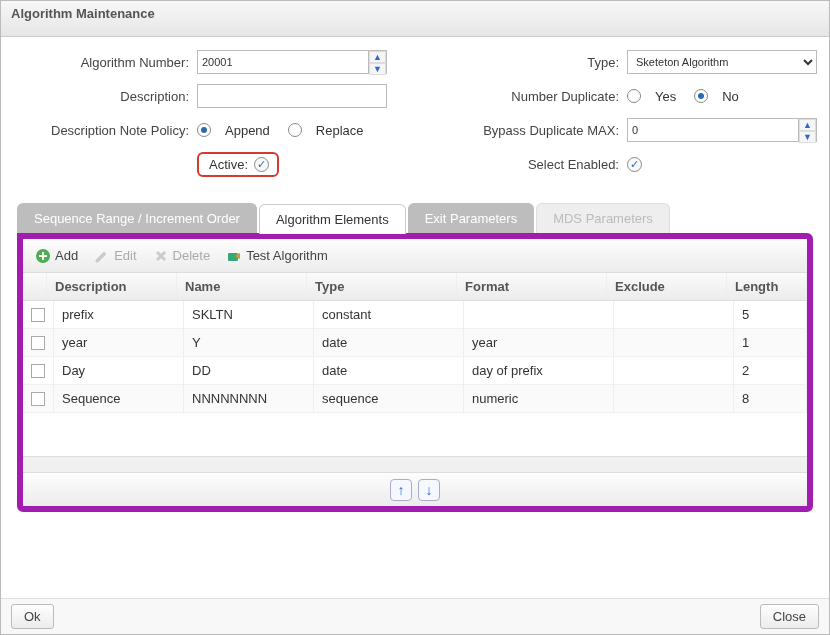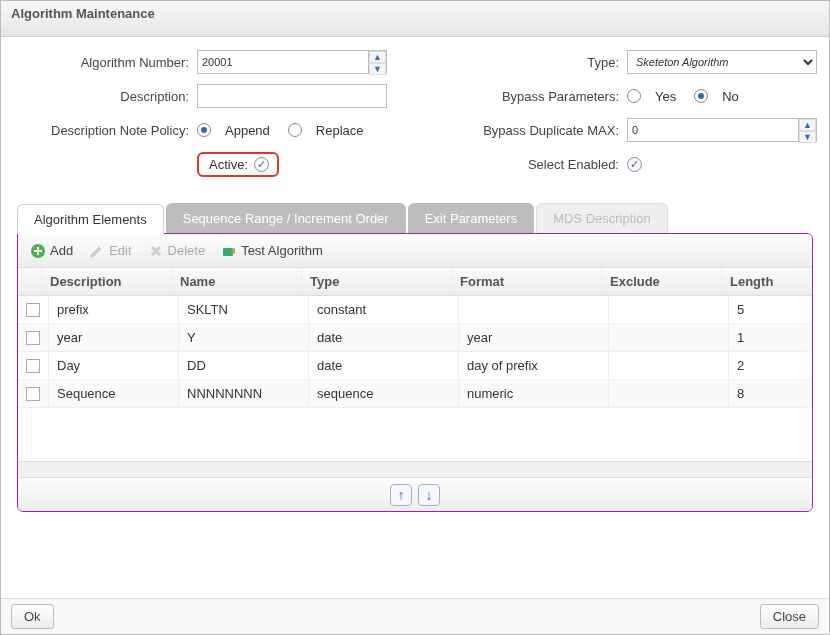--- a/index.html
+++ b/index.html
@@ -60,21 +60,21 @@
 .spinner-btns {
   position:absolute; right:1px; top:1px; bottom:1px; width:18px;
   display:flex; flex-direction:column;
   border-left:1px solid #bbb;
 }
 .spinner-btns div {
   flex:1; display:flex; align-items:center; justify-content:center;
   font-size:9px; color:#3366cc; background:#f5f5f5; border:1px solid #ddd;
   cursor:pointer;
 }
-.sel { width:190px; background:#fff;font-style:italic; }
+.sel { width:190px; background:#fff; }
 
 .radio-group { display:flex; gap:14px; align-items:center; }
 .radio {
   width:14px; height:14px; border:1px solid #888; border-radius:50%;
   display:inline-flex; align-items:center; justify-content:center;
   background:#fff; cursor:pointer;
 }
 .radio.checked::after { content:""; width:6px; height:6px; background:#2b6cb0; border-radius:50%; display:block; }
 .radio-lbl { margin-right:4px; }
 
@@ -122,21 +122,21 @@
   color:#fff;
   border-color:#bdbdbd;
 }
 .tab.inactive-mds {
   background:#eee;
   color:#bbb;
   border-color:#ddd;
 }
 
 .tabpanel {
-  border:1px solid #a21caf;
+  border:6px solid #a21caf;
   border-radius:0 6px 6px 6px;
   height:279px;
   display:flex;
   flex-direction:column;
   overflow:hidden;
 }
 
 
 .toolbar {
   height:34px;
@@ -279,21 +279,21 @@
       <div class="form-col">
         <div class="form-row">
           <div class="form-label">Type:</div>
           <div class="form-ctrl">
             <select class="sel">
               <option>Sketeton Algorithm</option>
             </select>
           </div>
         </div>
         <div class="form-row">
-          <div class="form-label">Bypass Parameters:</div>
+          <div class="form-label">Number Duplicate:</div>
           <div class="form-ctrl radio-group">
             <span class="radio"></span>
             <span class="radio-lbl">Yes</span>
             <span class="radio checked"></span>
             <span class="radio-lbl">No</span>
           </div>
         </div>
         <div class="form-row">
           <div class="form-label">Bypass Duplicate MAX:</div>
           <div class="form-ctrl">
@@ -309,24 +309,24 @@
         <div class="form-row">
           <div class="form-label">Select Enabled:</div>
           <div class="form-ctrl">
             <span class="chk checked"></span>
           </div>
         </div>
       </div>
     </div>
 
     <div class="tabs">
+      <div class="tab inactive-dark">Sequence Range / Increment Order</div>
       <div class="tab active">Algorithm Elements</div>
-      <div class="tab inactive-dark">Sequence Range / Increment Order</div>
       <div class="tab inactive-dark">Exit Parameters</div>
-      <div class="tab inactive-mds">MDS Description</div>
+      <div class="tab inactive-mds">MDS Parameters</div>
     </div>
 
     <div class="tabpanel">
 
       <div class="toolbar">
         <div class="tbtn">
           <span class="ico">
             <svg width="16" height="16">
                 <circle cx="8" cy="8" r="7" fill="#4caf50"></circle>
                 <rect x="7" y="4" width="2" height="8" fill="#fff"></rect>

